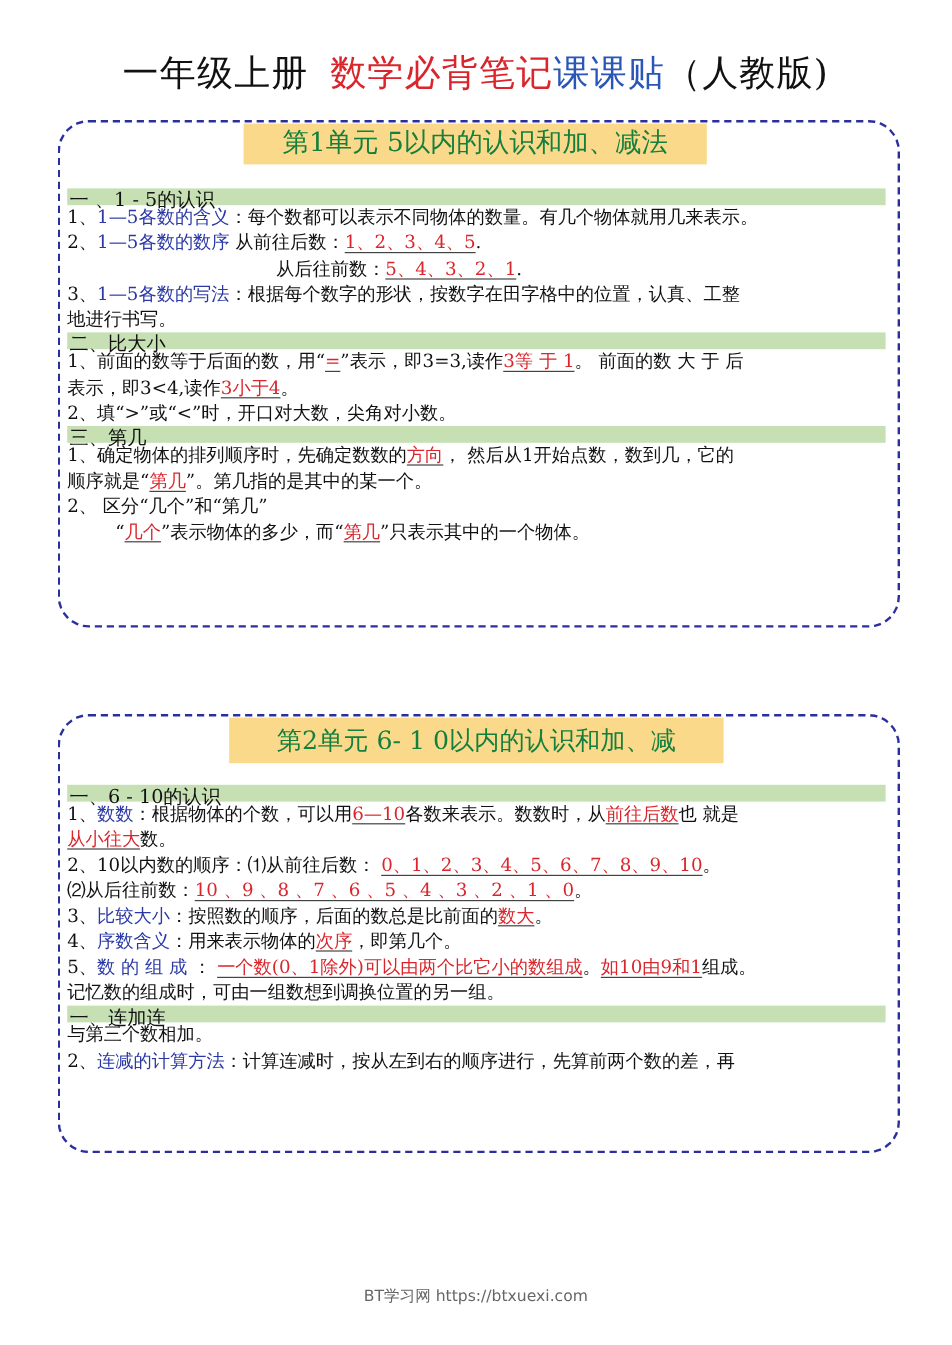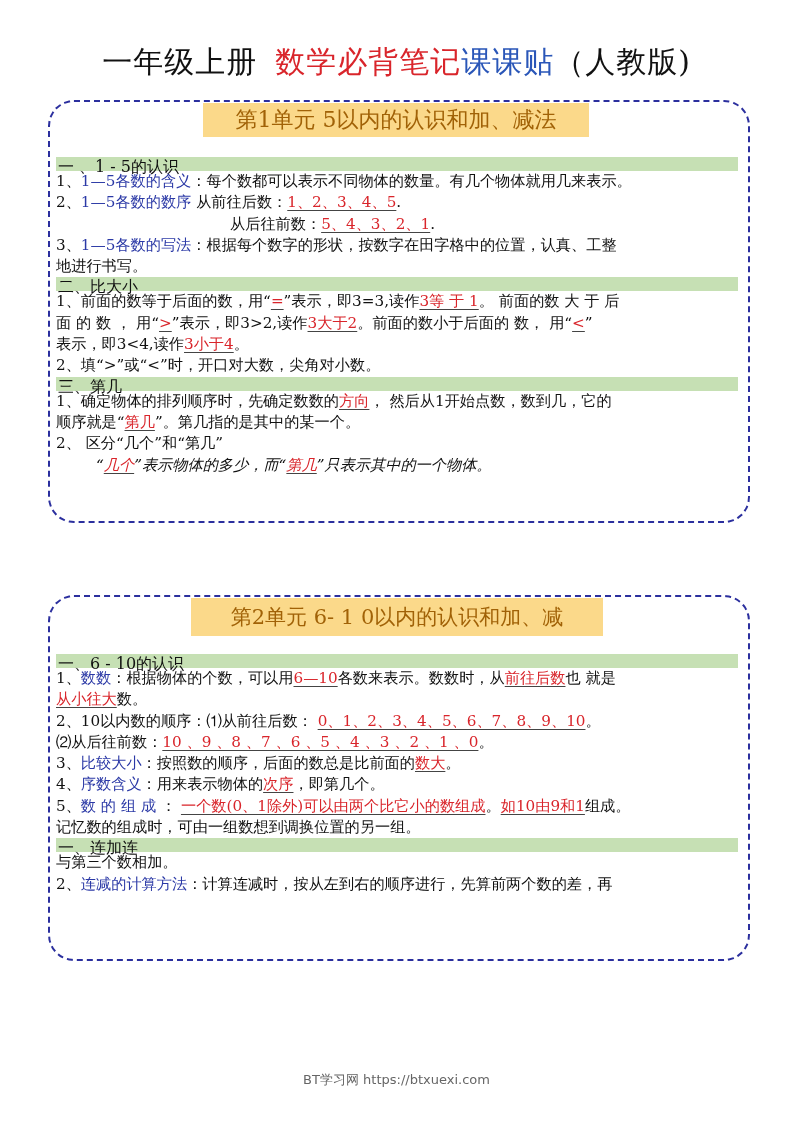--- a/index.html
+++ b/index.html
@@ -15,37 +15,37 @@
   .t-blue { color: #2a56b8; }
 
   .card {
     position: absolute; left: 48px; width: 702px;
     border: 2px dashed #2b2f9e; border-radius: 26px;
   }
   #card1 { top: 100px; height: 423px; }
   #card2 { top: 595px; height: 366px; }
 
   .unit-banner {
-    position: absolute; background: #fbd98a; color: #a16207;
+    position: absolute; background: #fbd98a; color: #15803d;
     font-size: 22px; line-height: 34px; text-align: center; white-space: nowrap;
   }
   #card1 .unit-banner { left: 153px; top: 1px; width: 386px; height: 34px; }
   #card2 .unit-banner { left: 141px; top: 1px; width: 412px; height: 38px; font-size: 21px; line-height: 38px; }
 
   .content { position: absolute; left: 6px; right: 10px; font-size: 15.2px; line-height: 21.3px; }
   #card1 .content { top: 55px; }
   #card2 .content { top: 57px; }
 
   .sec-bar { background: #c6e0b4; height: 14px; line-height: 20px; font-size: 16px; padding-left: 2px; white-space: nowrap; }
   .line { white-space: nowrap; }
   .blue { color: #2b39a6; }
   .red { color: #d9252b; }
   .ul { text-decoration: underline; text-decoration-color: #444; text-underline-offset: 3px; }
   .indent-190 { padding-left: 174px; }
-  .indent-40 { padding-left: 40px; font-style: italic; }
+  .indent-40 { padding-left: 40px; }
 
   .footer {
     position: absolute; left: 0; top: 1071px; width: 793px; text-align: center;
     font-family: "DejaVu Sans", "Liberation Sans", sans-serif; font-size: 13px; color: #666;
   }
 </style>
 </head>
 <body>
 
 <div class="page-title">
@@ -66,23 +66,20 @@
       <span>从后往前数：</span><span class="red ul">5、4、3、2、1</span><span>.</span>
     </div>
     <div class="line">
       <span>3、</span><span class="blue">1—5各数的写法</span><span>：根据每个数字的形状，按数字在田字格中的位置，认真、工整</span>
     </div>
     <div class="line">地进行书写。</div>
 
     <div class="sec-bar">二、比大小</div>
     <div class="line">
       <span>1、前面的数等于后面的数，用“</span><span class="red ul">=</span><span>”表示，即3=3,读作</span><span class="red ul">3等 于 1</span><span>。 前面的数 大 于 后</span>
-    </div>
-    <div class="line">
-      <span>面 的 数 ， 用“</span><span class="red ul">&gt;</span><span>”表示，即3&gt;2,读作</span><span class="red ul">3大于2</span><span>。前面的数小于后面的 数， 用“</span><span class="red ul">&lt;</span><span>”</span>
     </div>
     <div class="line">
       <span>表示，即3&lt;4,读作</span><span class="red ul">3小于4</span><span>。</span>
     </div>
     <div class="line">2、填“&gt;”或“&lt;”时，开口对大数，尖角对小数。</div>
 
     <div class="sec-bar">三、第几</div>
     <div class="line">
       <span>1、确定物体的排列顺序时，先确定数数的</span><span class="red ul">方向</span><span>，  然后从1开始点数，数到几，它的</span>
     </div>

